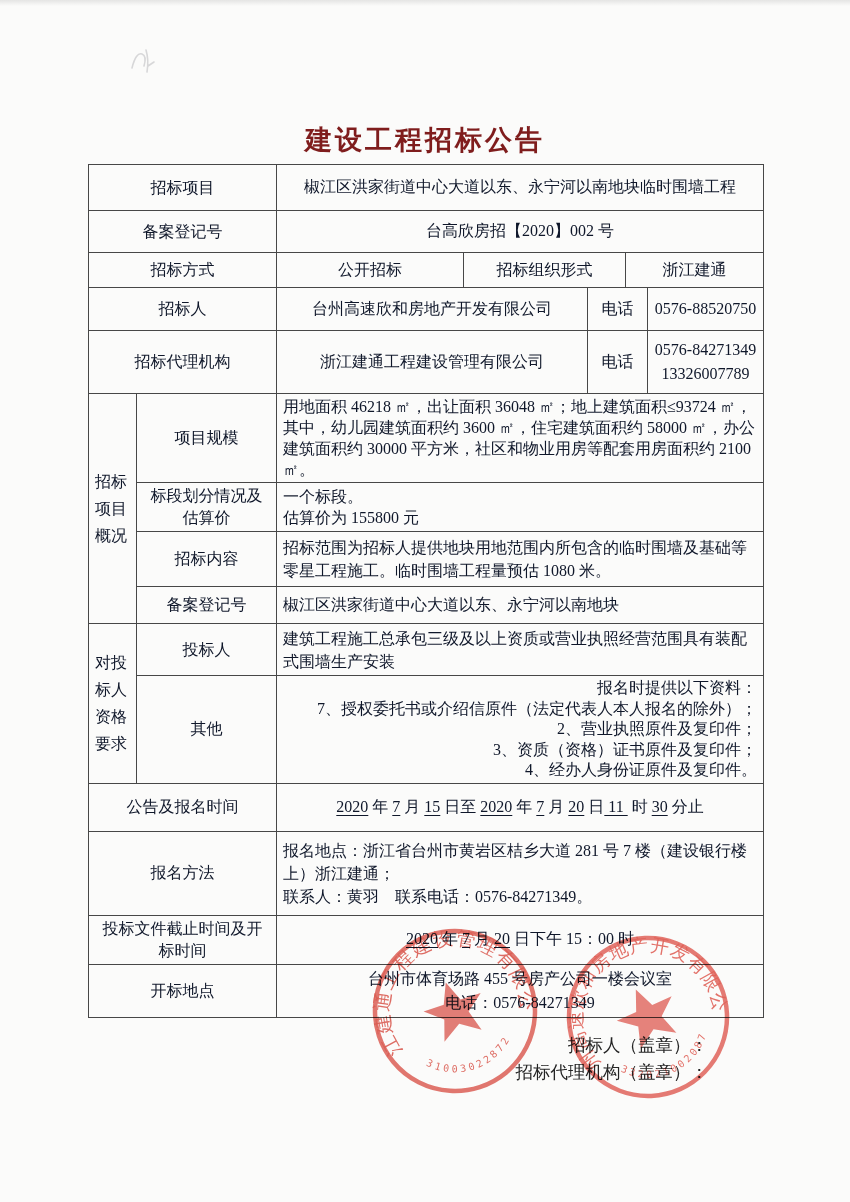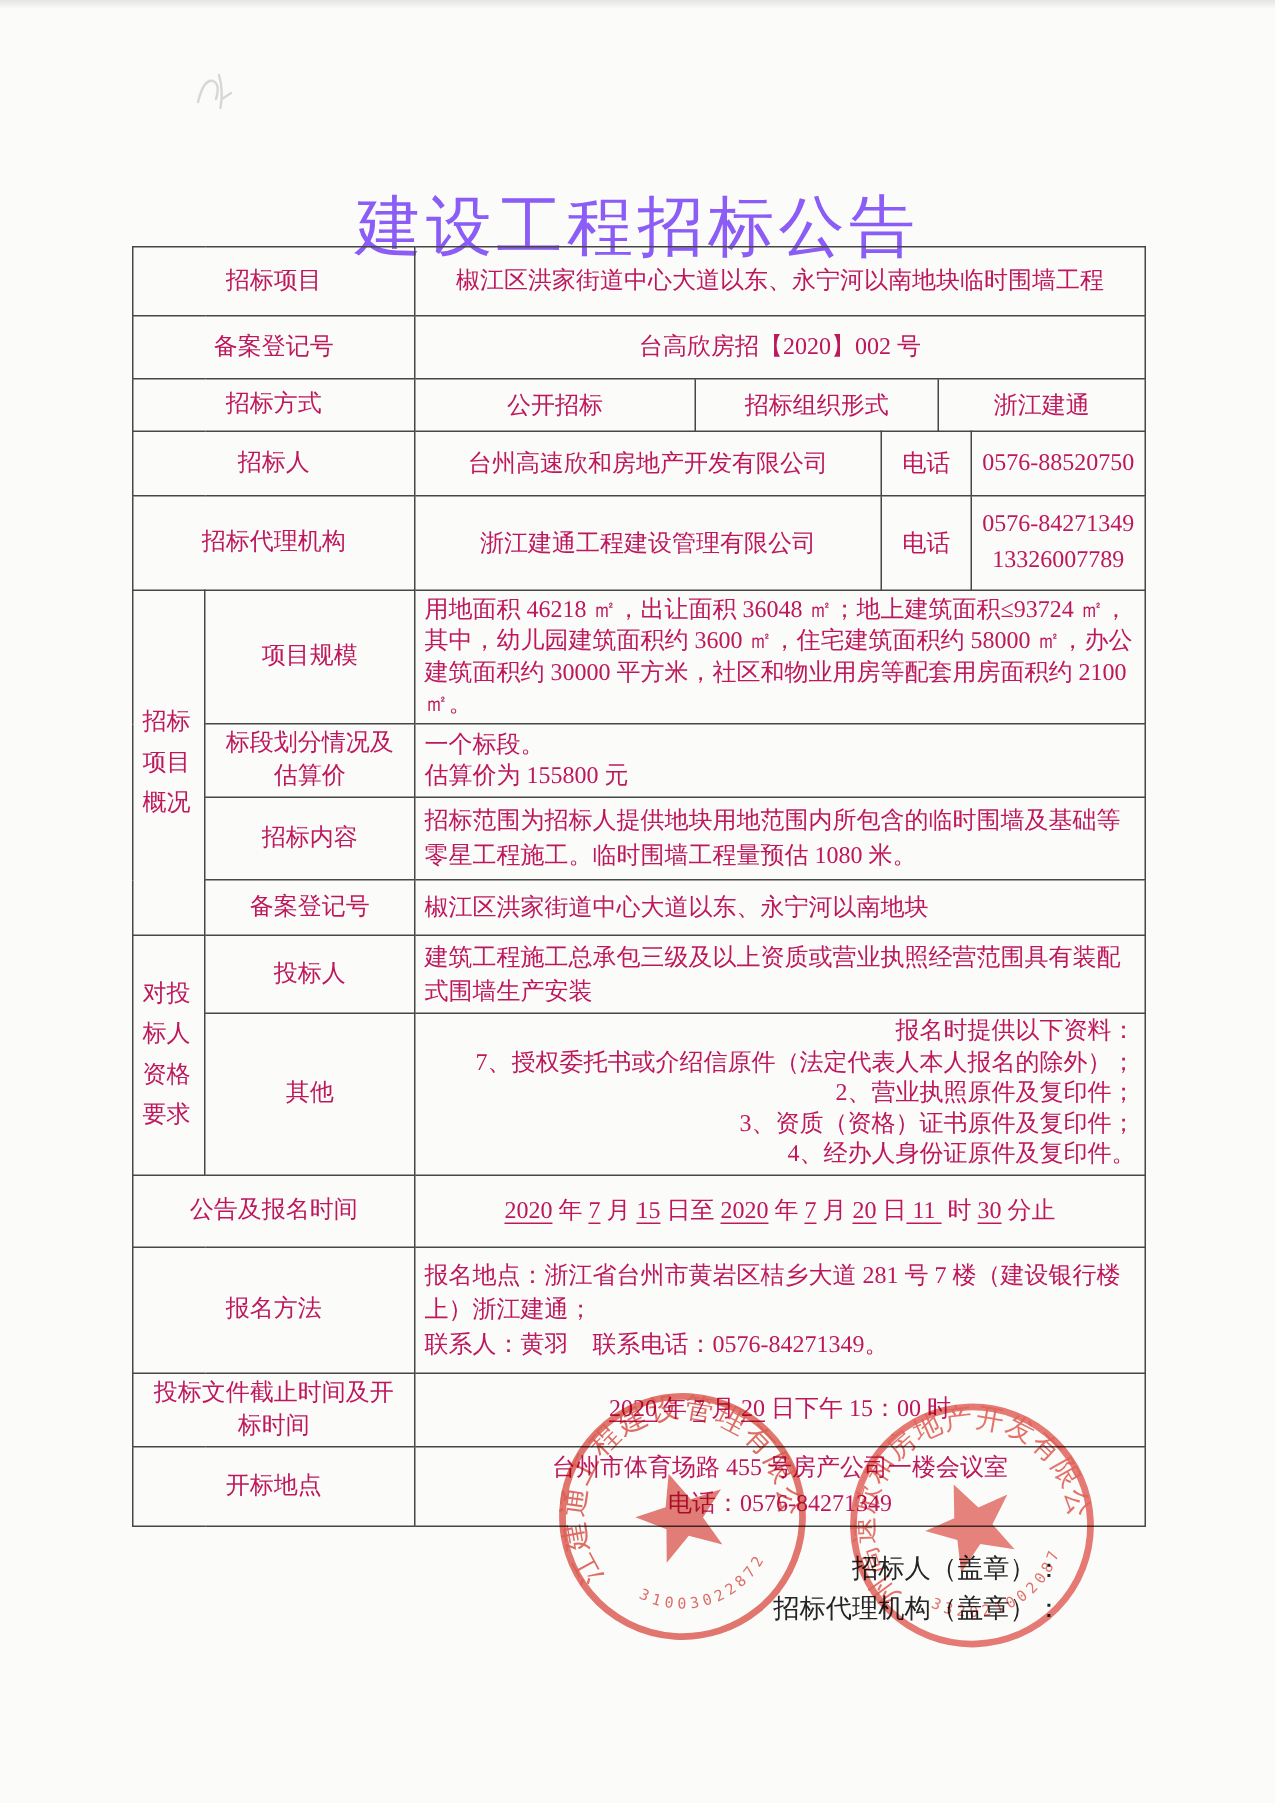--- a/index.html
+++ b/index.html
@@ -15,35 +15,35 @@
   .scan-edge-top {
     position:absolute; top:0; left:0; width:100%; height:6px;
     background:linear-gradient(180deg, rgba(90,90,90,.28), rgba(90,90,90,0));
     opacity:.5;
   }
   .pencil-mark { position:absolute; left:126px; top:36px; opacity:.5; }
 
   .doc-title {
     position:absolute; top:122px; left:0; width:100%;
     text-align:center;
-    font-size:44px; font-weight:normal;
+    font-size:27px; font-weight:bold;
     font-family:"Liberation Sans", sans-serif;
-    letter-spacing:3px; color:#8b5cf6;
+    letter-spacing:3px; color:#7f1d1d;
   }
 
   table.main {
     position:absolute; left:88px; top:164px;
     width:675px;
     border-collapse:collapse;
     table-layout:fixed;
   }
   table.main td {
     border:1px solid #474747;
     font-size:16px;
-    color:#be185d;
+    color:#0f172a;
     padding:2px 6px;
     vertical-align:middle;
   }
   td.lbl { text-align:center; line-height:22px; }
   td.val-c { text-align:center; }
   td.val-l { text-align:left; padding-left:10px; padding-right:8px; }
   td.para { font-size:15.5px; line-height:21.5px; text-align:left; padding:4px 8px 4px 10px; }
   td.group-lbl { text-align:left; line-height:27px; font-size:16px; padding:0 2px; }
   .phone-two-line { line-height:24px; }
 

